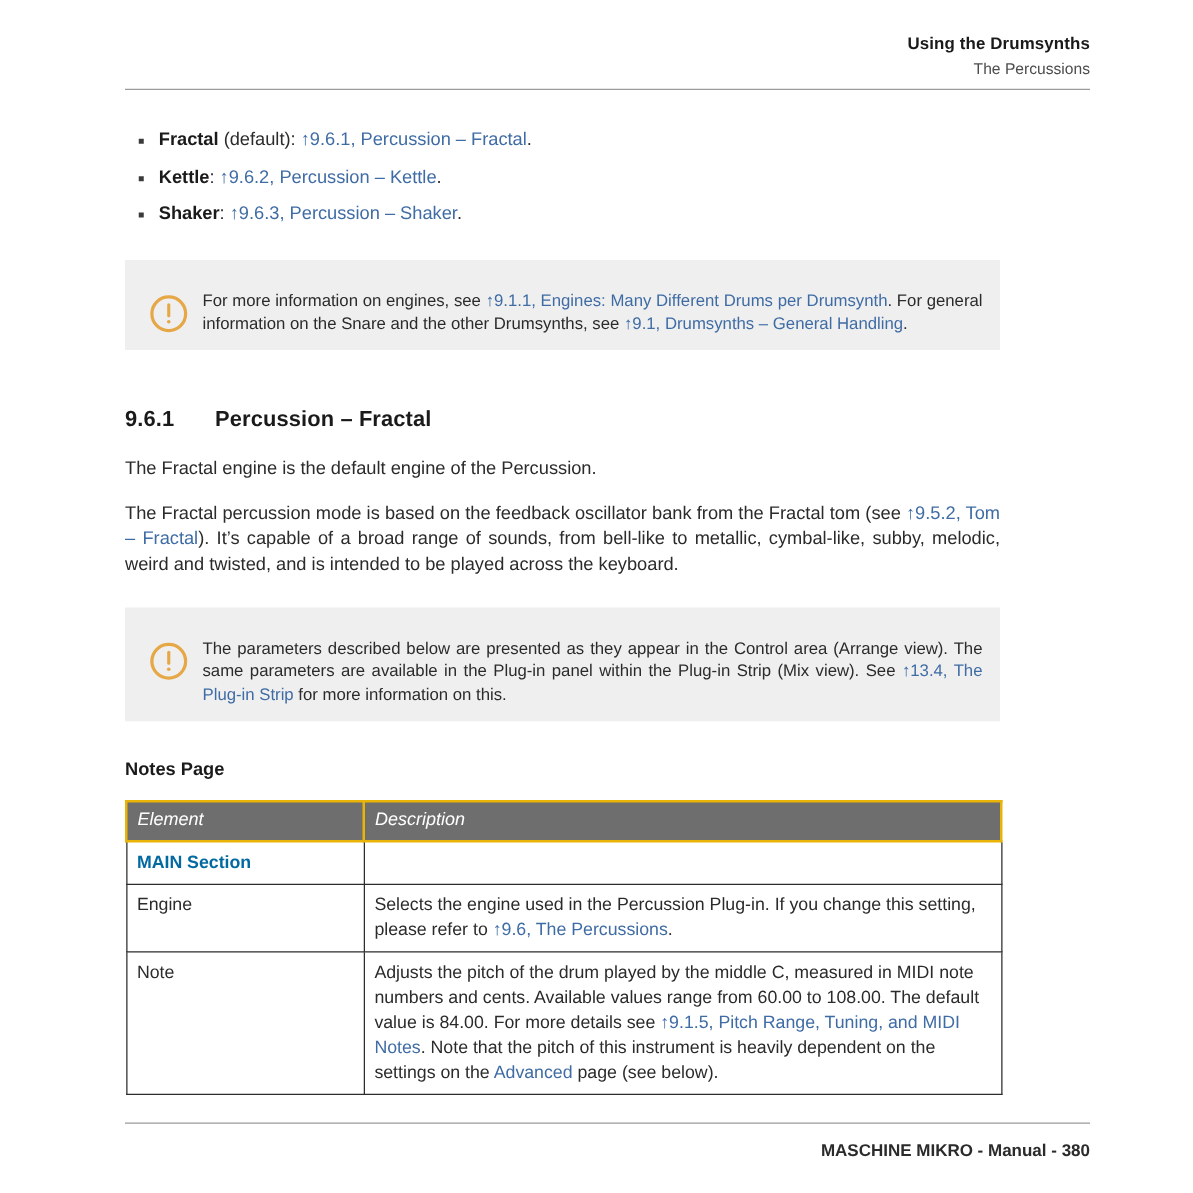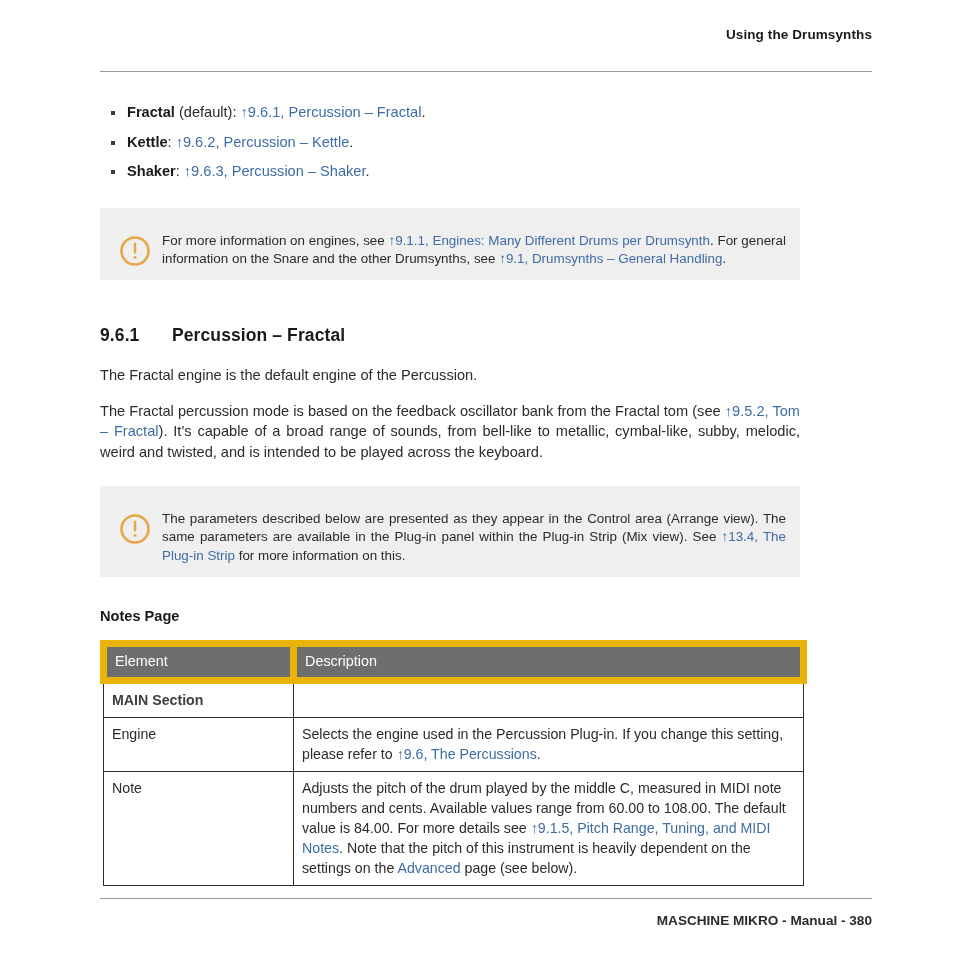--- a/index.html
+++ b/index.html
@@ -146,35 +146,36 @@
     width: 700px;
     table-layout: fixed;
   }
   table.params th {
     background: #6e6e6e;
     color: #ffffff;
     font-weight: normal;
     font-size: 14.4px;
     text-align: left;
     padding: 5px 8px 6px 8px;
-    border: 7px solid #eab308;
+    border: 2px solid #eab308;
     line-height: 19px;
+    font-style: italic;
   }
   table.params td {
     border: 1px solid #2d2d2d;
     padding: 6px 8px 7px 8px;
     font-size: 14.2px;
     line-height: 20px;
     color: #2b2b2b;
     vertical-align: top;
   }
   table.params col.c1 { width: 190px; }
   table.params col.c2 { width: 510px; }
   td.elem { color: #5b7fae; }
-  td.elem.strong { color: #404040; font-weight: bold; }
+  td.elem.strong { color: #0369a1; font-weight: bold; }
 
   
   .foot-rule {
     position: absolute;
     left: 100px;
     right: 82px;
     top: 898px;
     height: 1px;
     background: #9a9a9a;
   }
@@ -190,20 +191,21 @@
     font-weight: bold;
   }
 </style>
 </head>
 <body>
 
 <div class="page">
 
   <div class="running-head">
     <div class="rh-title">Using the Drumsynths</div>
+    <div class="rh-sub">The Percussions</div>
   </div>
   <div class="head-rule"></div>
 
   <div class="content">
 
     <ul class="bullets">
       <li>
         <span class="b">Fractal</span><span> (default): </span><a class="xref" href="#">↑9.6.1, Percussion – Fractal</a><span>.</span>
       </li>
       <li>

